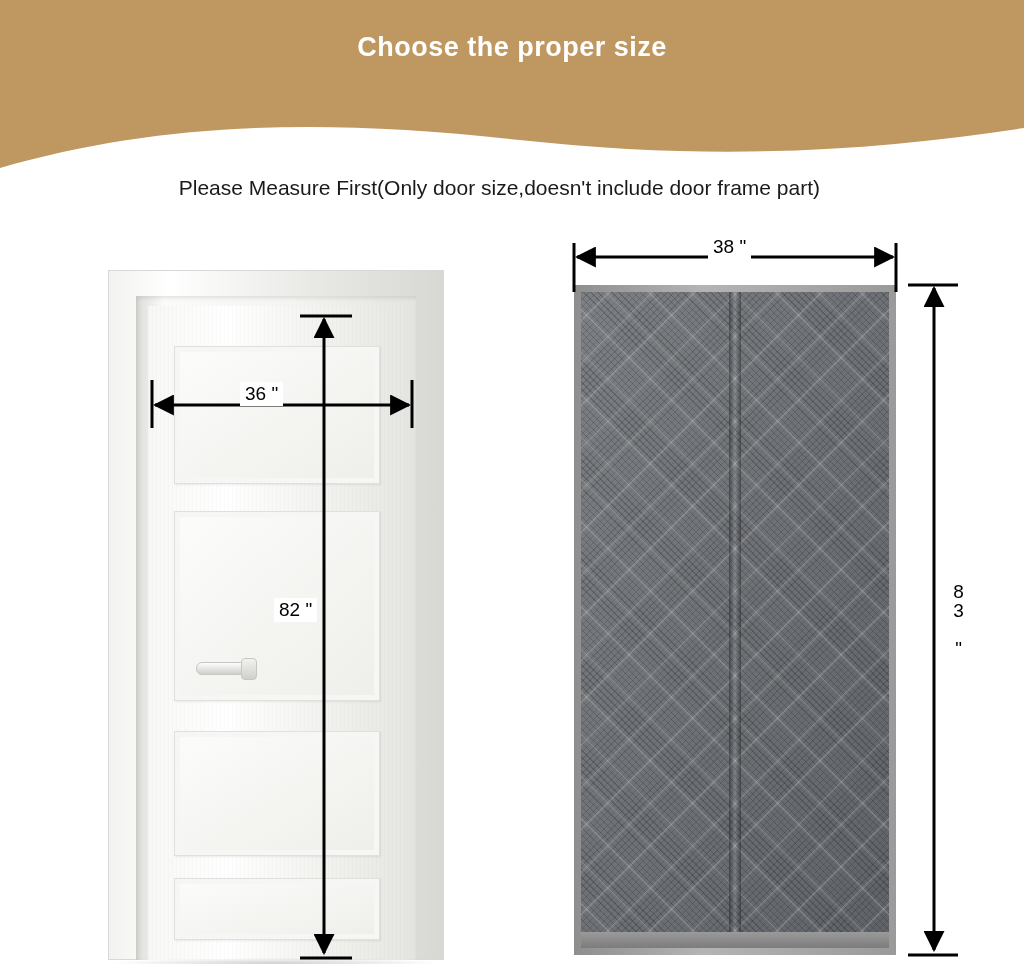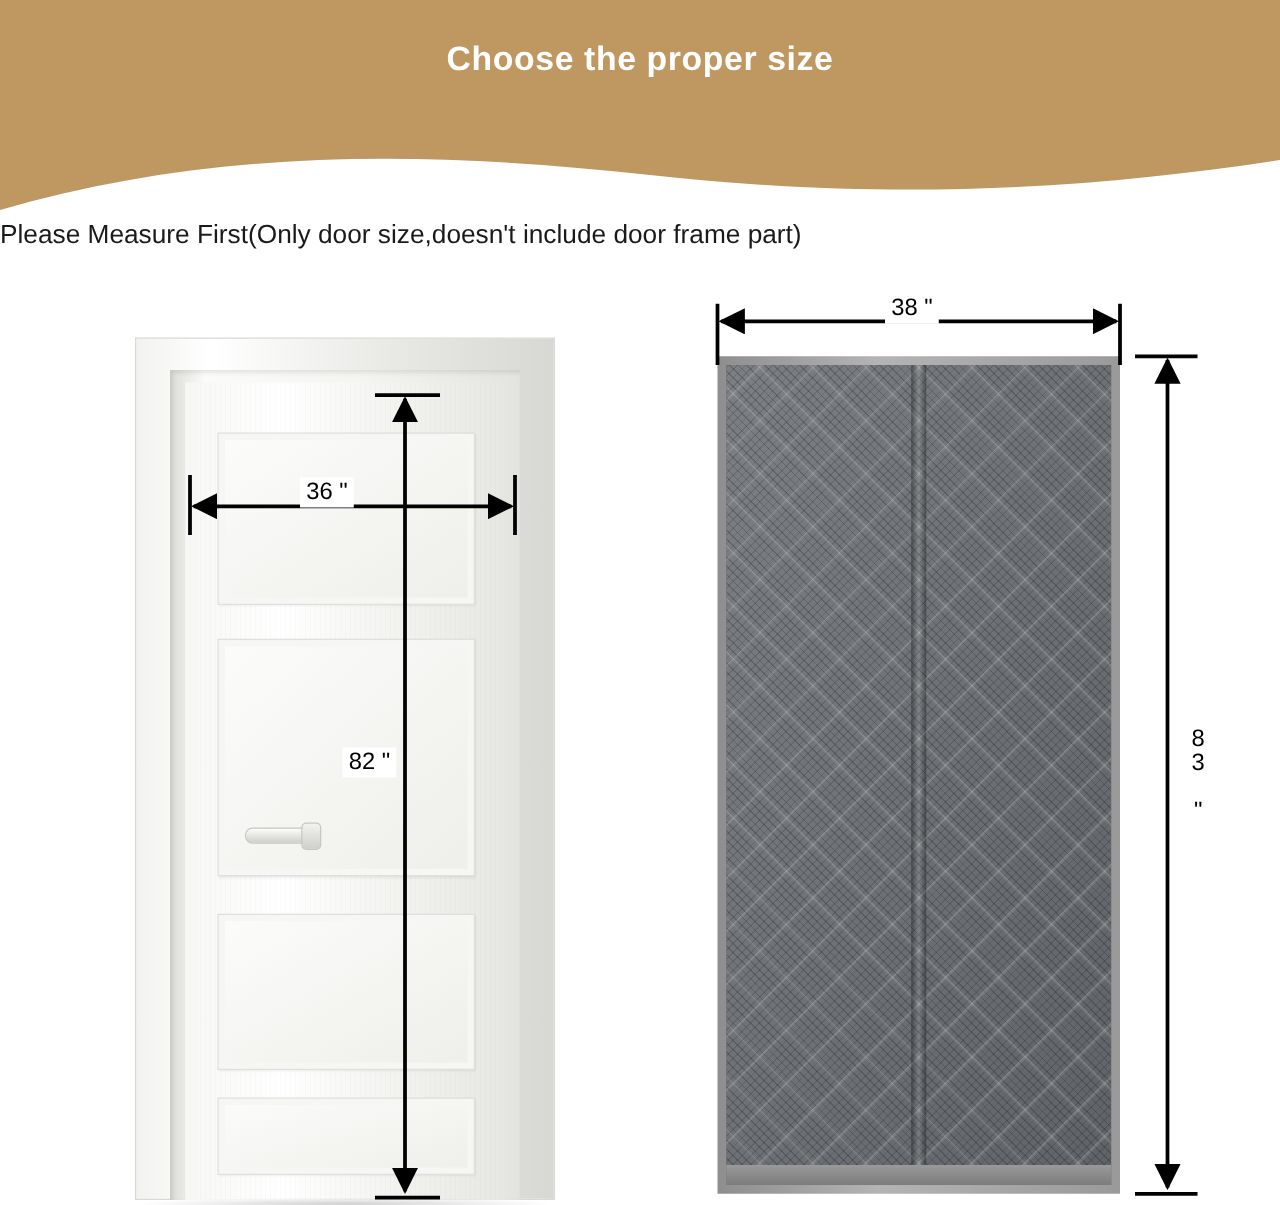--- a/index.html
+++ b/index.html
@@ -33,21 +33,21 @@
     font-size: 27px;
     font-weight: bold;
     letter-spacing: 0.5px;
   }
 
   
   #subtitle {
     position: absolute;
     left: 0; top: 176px;
     width: 820px;
-    text-align: left;
+    text-align: right;
     color: #1a1a1a;
     font-size: 21px;
   }
 
   
   #diagram {
     position: absolute;
     left: 0; top: 0;
     width: 1024px;
     height: 964px;

